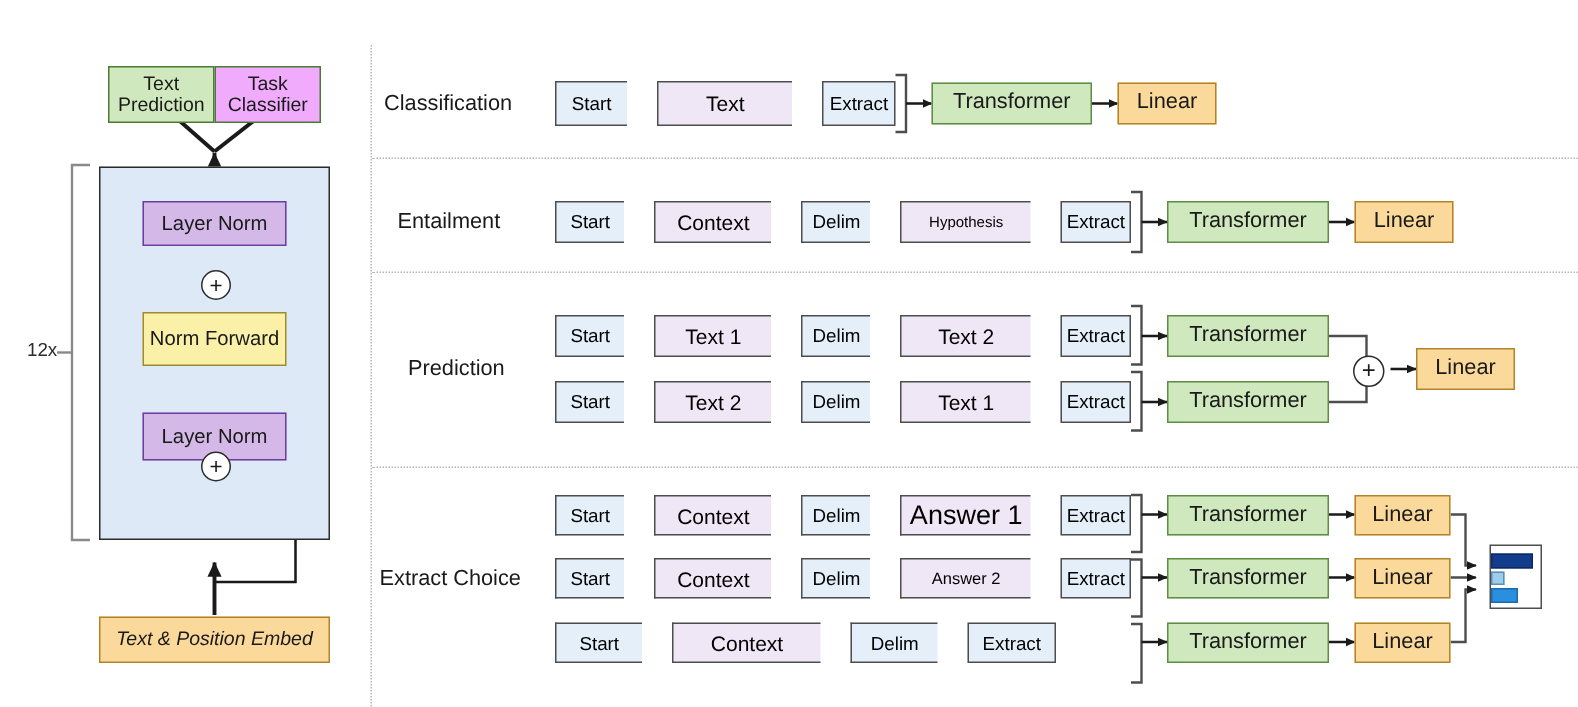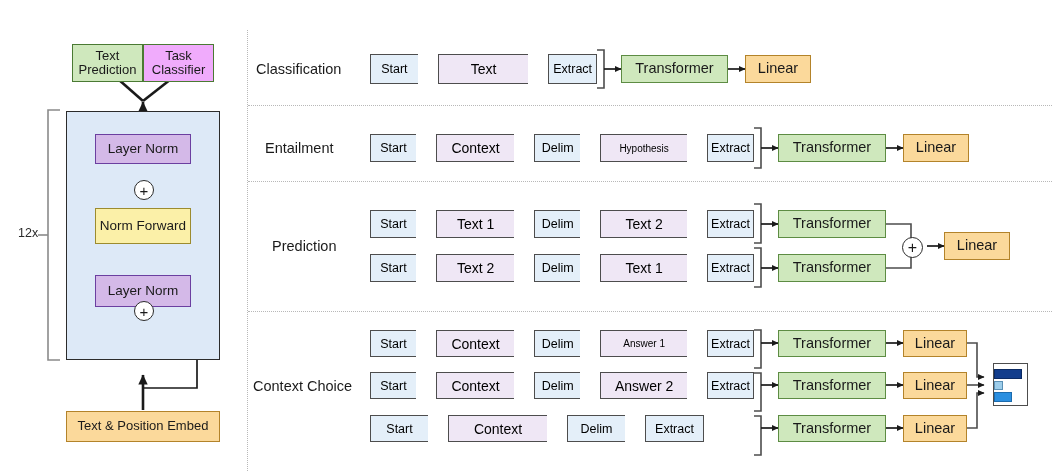--- a/index.html
+++ b/index.html
@@ -154,21 +154,21 @@
 
   <div class="box c-purple" style="left:95px;top:275px;width:96px;height:32px;font-size:13.5px;">
     <span>Layer Norm</span>
   </div>
 
   <div class="plus" style="left:134px;top:301px;width:18px;height:18px;">
     <span>+</span>
   </div>
 
 
-  <div class="box c-orange" style="left:66px;top:411px;width:154px;height:31px;font-size:13px;">
+  <div class="box c-orange" style="left:66px;top:411px;width:154px;height:31px;font-size:13px;font-style:italic;">
     <span>Text &amp; Position Embed</span>
   </div>
 
   <div class="rowlabel" style="left:256px;top:61px;">Classification</div>
 
   <div class="seq" style="left:370px;top:54px;width:227px;height:30px;">
     <div class="tok" style="width:58px;font-size:12.5px;">Start</div>
     <div class="tok body" style="width:110px;font-size:14px;">Text</div>
     <div class="tok" style="width:59px;font-size:12.5px;">Extract</div>
   </div>
@@ -209,35 +209,35 @@
 
   <div class="box tf" style="left:778px;top:210px;width:108px;height:28px;font-size:14.5px;">Transformer</div>
   <div class="box tf" style="left:778px;top:254px;width:108px;height:28px;font-size:14.5px;">Transformer</div>
 
   <div class="plus" style="left:902px;top:237px;width:19px;height:19px;font-size:16px;">
     <span>+</span>
   </div>
 
   <div class="box lin" style="left:944px;top:232px;width:66px;height:28px;font-size:14.5px;">Linear</div>
 
-  <div class="rowlabel" style="left:253px;top:378px;">Context Choice</div>
+  <div class="rowlabel" style="left:253px;top:378px;">Extract Choice</div>
 
   <div class="seq" style="left:370px;top:330px;width:384px;height:27px;">
     <div class="tok" style="width:58px;font-size:12.5px;">Start</div>
     <div class="tok body" style="width:99px;font-size:14px;">Context</div>
     <div class="tok" style="width:58px;font-size:12.5px;">Delim</div>
-    <div class="tok body" style="width:110px;font-size:10px;">Answer 1</div>
+    <div class="tok body" style="width:110px;font-size:18px;">Answer 1</div>
     <div class="tok" style="width:59px;font-size:12.5px;">Extract</div>
   </div>
 
   <div class="seq" style="left:370px;top:372px;width:384px;height:27px;">
     <div class="tok" style="width:58px;font-size:12.5px;">Start</div>
     <div class="tok body" style="width:99px;font-size:14px;">Context</div>
     <div class="tok" style="width:58px;font-size:12.5px;">Delim</div>
-    <div class="tok body" style="width:110px;font-size:14px;">Answer 2</div>
+    <div class="tok body" style="width:110px;font-size:11px;">Answer 2</div>
     <div class="tok" style="width:59px;font-size:12.5px;">Extract</div>
   </div>
 
   <div class="seq" style="left:370px;top:415px;width:384px;height:27px;">
     <div class="tok" style="width:58px;font-size:12.5px;">Start</div>
     <div class="tok body" style="width:99px;font-size:14px;">Context</div>
     <div class="tok" style="width:58px;font-size:12.5px;">Delim</div>
     <div class="tok" style="width:59px;font-size:12.5px;">Extract</div>
   </div>
 

